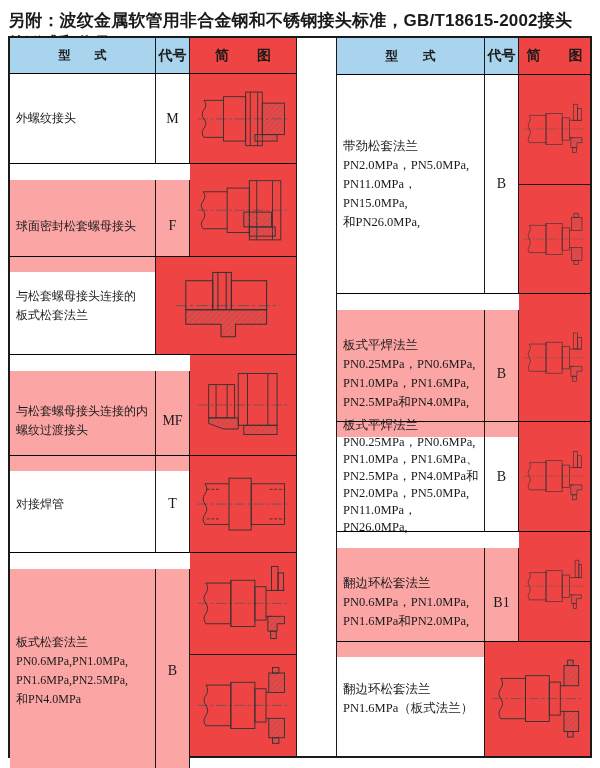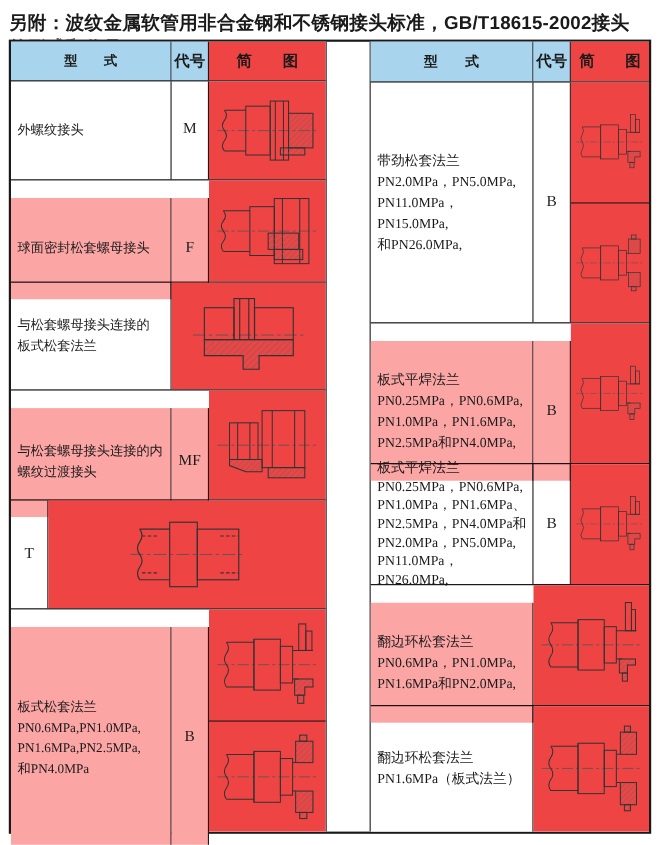--- a/index.html
+++ b/index.html
@@ -150,20 +150,21 @@
                 <path d="M60,10 V66 M82,10 V66"></path>
                 <path d="M18,58 H50 V70 H34 L18,64 Z" fill="url(#hx)"></path>
                 <rect x="56" y="66" width="36" height="10" fill="url(#hx)"></rect>
               </g>
             </svg>
           </div>
       </div>
     </div>
 
     <div class="row" style="height:99px">
+      <div class="cell tcell">对接焊管</div>
       <div class="cell ccell">T</div>
       <div class="cell dcell">
         <div class="sub">
             <svg viewBox="0 0 110 88" preserveAspectRatio="xMidYMid meet">
               <defs>
                 <pattern id="hx" width="4" height="4" patternUnits="userSpaceOnUse" patternTransform="rotate(45)">
                   <line x1="0" y1="0" x2="0" y2="4" stroke="#666" stroke-width="1"></line>
                 </pattern>
               </defs>
               <path d="M6,44 H106" fill="none" stroke="#555" stroke-width="0.8" stroke-dasharray="11 3 3 3"></path>
@@ -353,20 +354,21 @@
               </g>
             </svg>
           </div>
       </div>
     </div>
 
     <div class="row hl" style="height:110px">
       <div class="cell tcell">翻边环松套法兰
 PN0.6MPa，PN1.0MPa,
 PN1.6MPa和PN2.0MPa,</div>
+      <div class="cell ccell">B1</div>
       <div class="cell dcell">
         <div class="sub">
             <svg viewBox="0 0 110 88" preserveAspectRatio="xMidYMid meet">
               <defs>
                 <pattern id="hx" width="4" height="4" patternUnits="userSpaceOnUse" patternTransform="rotate(45)">
                   <line x1="0" y1="0" x2="0" y2="4" stroke="#666" stroke-width="1"></line>
                 </pattern>
               </defs>
               <path d="M6,44 H106" fill="none" stroke="#555" stroke-width="0.8" stroke-dasharray="11 3 3 3"></path>
               <g fill="none" stroke="#333" stroke-width="1">

